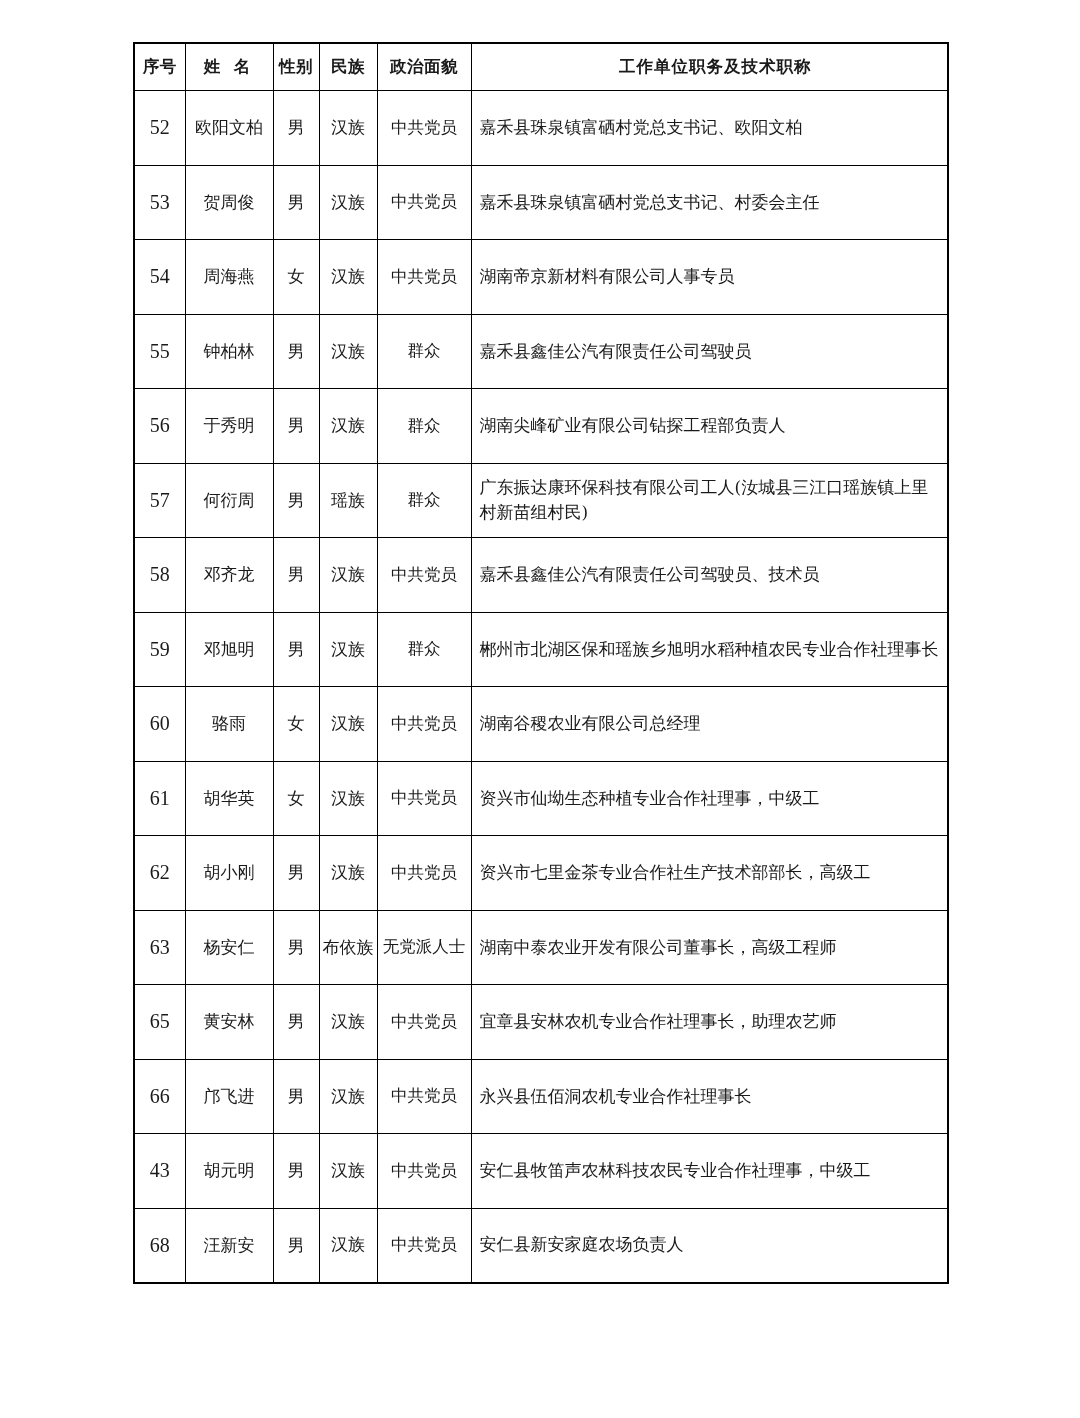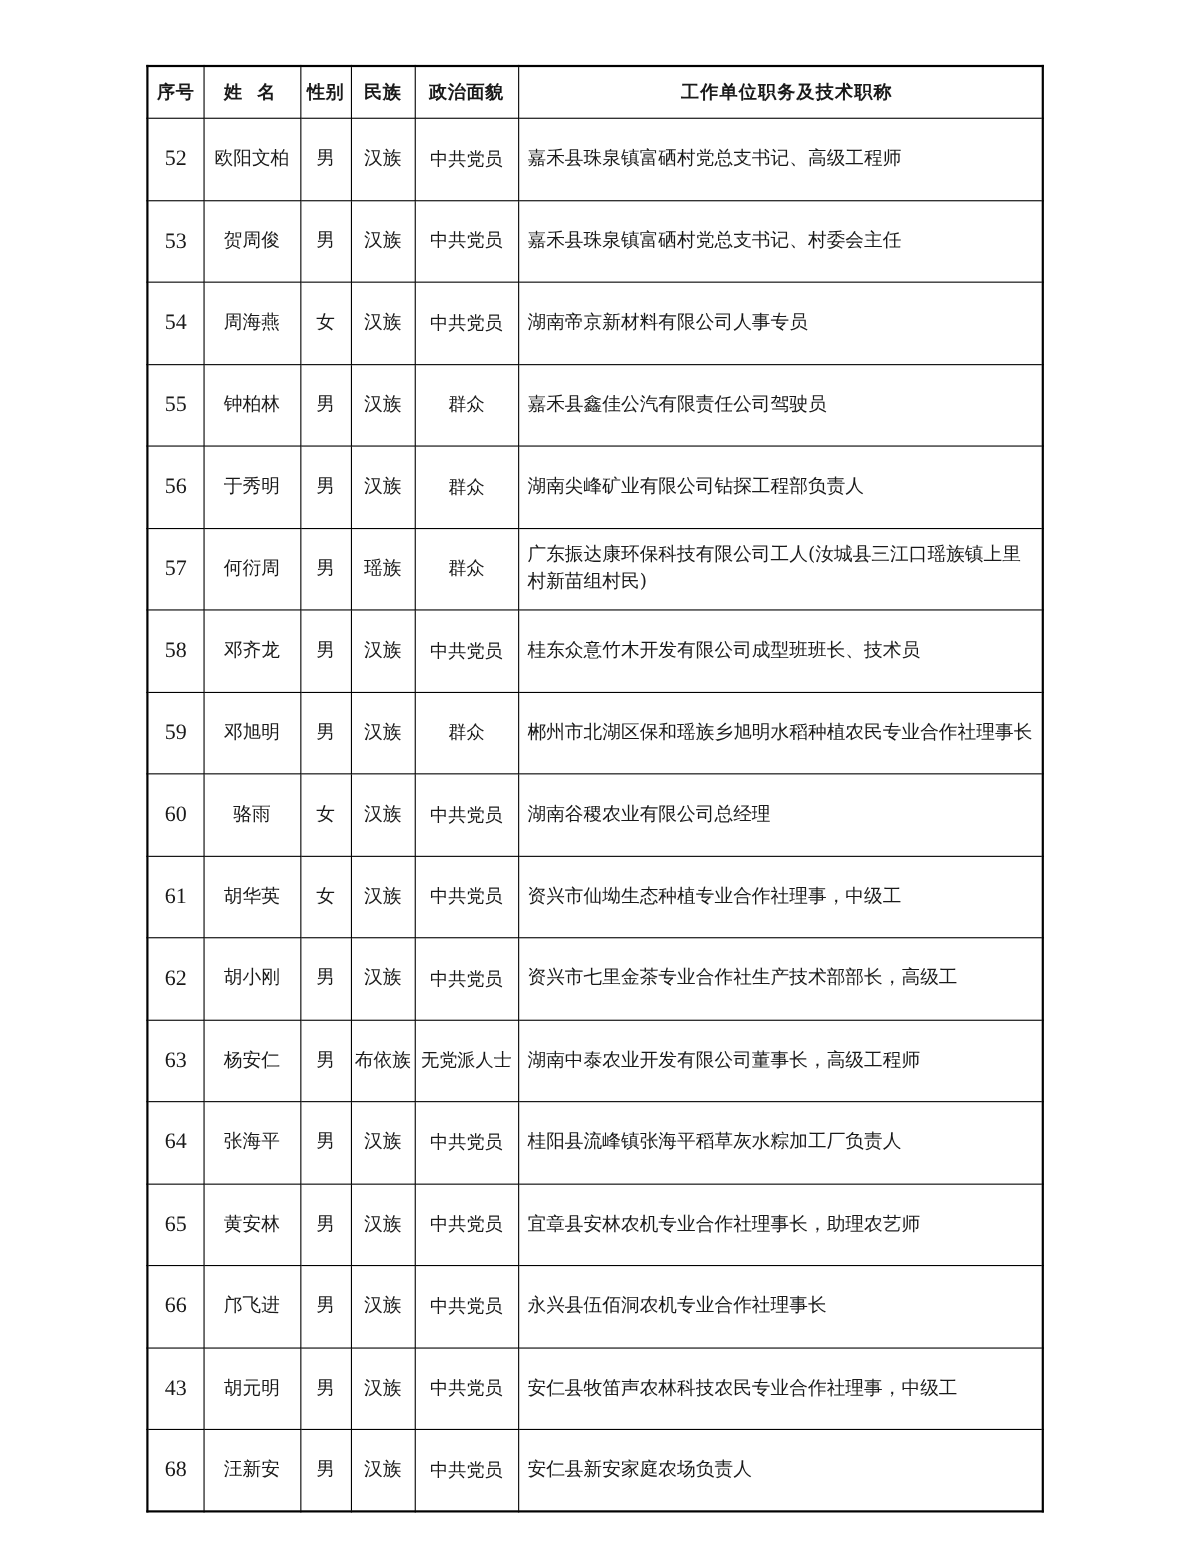--- a/index.html
+++ b/index.html
@@ -17,21 +17,21 @@
   }
   .page {
     position: relative;
     width: 1080px;
     height: 1418px;
     box-sizing: border-box;
   }
   .table-wrap {
     position: absolute;
     left: 133px;
-    top: 59px;
+    top: 42px;
     width: 814px;
   }
   table.roster {
     width: 814px;
     border-collapse: collapse;
     table-layout: fixed;
     border: 2.2px solid #000000;
   }
   table.roster col.c-seq   { width: 51px;  }
   table.roster col.c-name  { width: 88px;  }
@@ -111,21 +111,21 @@
           <th class="h-job">工作单位职务及技术职称</th>
         </tr>
       </thead>
       <tbody id="roster-body">
           <tr>
             <td class="seq">52</td>
             <td class="name">欧阳文柏</td>
             <td class="sex">男</td>
             <td class="eth">汉族</td>
             <td class="pol">中共党员</td>
-            <td class="job">嘉禾县珠泉镇富硒村党总支书记、高级工程师</td>
+            <td class="job">嘉禾县珠泉镇富硒村党总支书记、欧阳文柏</td>
           </tr>
           <tr>
             <td class="seq">53</td>
             <td class="name">贺周俊</td>
             <td class="sex">男</td>
             <td class="eth">汉族</td>
             <td class="pol">中共党员</td>
             <td class="job">嘉禾县珠泉镇富硒村党总支书记、村委会主任</td>
           </tr>
           <tr>
@@ -159,21 +159,21 @@
             <td class="eth">瑶族</td>
             <td class="pol">群众</td>
             <td class="job">广东振达康环保科技有限公司工人(汝城县三江口瑶族镇上里村新苗组村民)</td>
           </tr>
           <tr>
             <td class="seq">58</td>
             <td class="name">邓齐龙</td>
             <td class="sex">男</td>
             <td class="eth">汉族</td>
             <td class="pol">中共党员</td>
-            <td class="job">桂东众意竹木开发有限公司成型班班长、技术员</td>
+            <td class="job">嘉禾县鑫佳公汽有限责任公司驾驶员、技术员</td>
           </tr>
           <tr>
             <td class="seq">59</td>
             <td class="name">邓旭明</td>
             <td class="sex">男</td>
             <td class="eth">汉族</td>
             <td class="pol">群众</td>
             <td class="job">郴州市北湖区保和瑶族乡旭明水稻种植农民专业合作社理事长</td>
           </tr>
           <tr>
@@ -200,28 +200,20 @@
             <td class="pol">中共党员</td>
             <td class="job">资兴市七里金茶专业合作社生产技术部部长，高级工</td>
           </tr>
           <tr>
             <td class="seq">63</td>
             <td class="name">杨安仁</td>
             <td class="sex">男</td>
             <td class="eth">布依族</td>
             <td class="pol">无党派人士</td>
             <td class="job">湖南中泰农业开发有限公司董事长，高级工程师</td>
-          </tr>
-          <tr>
-            <td class="seq">64</td>
-            <td class="name">张海平</td>
-            <td class="sex">男</td>
-            <td class="eth">汉族</td>
-            <td class="pol">中共党员</td>
-            <td class="job">桂阳县流峰镇张海平稻草灰水粽加工厂负责人</td>
           </tr>
           <tr>
             <td class="seq">65</td>
             <td class="name">黄安林</td>
             <td class="sex">男</td>
             <td class="eth">汉族</td>
             <td class="pol">中共党员</td>
             <td class="job">宜章县安林农机专业合作社理事长，助理农艺师</td>
           </tr>
           <tr>

